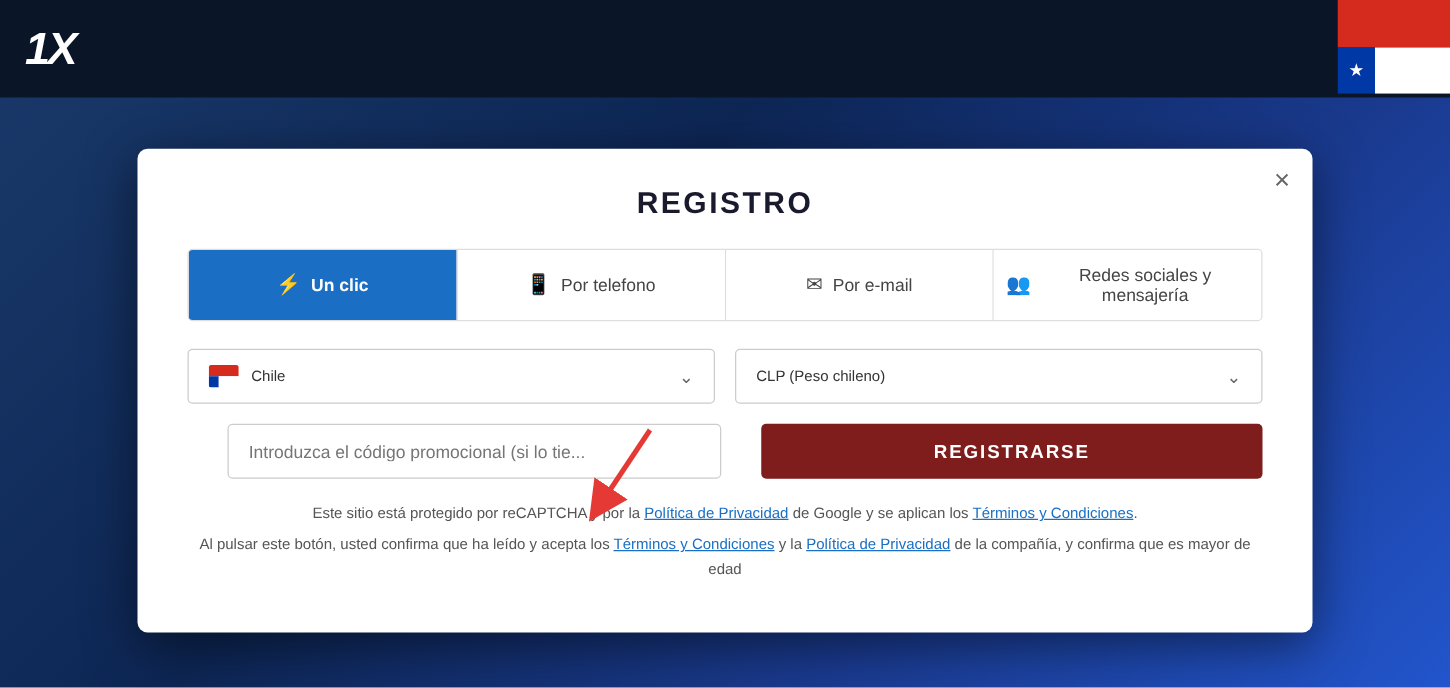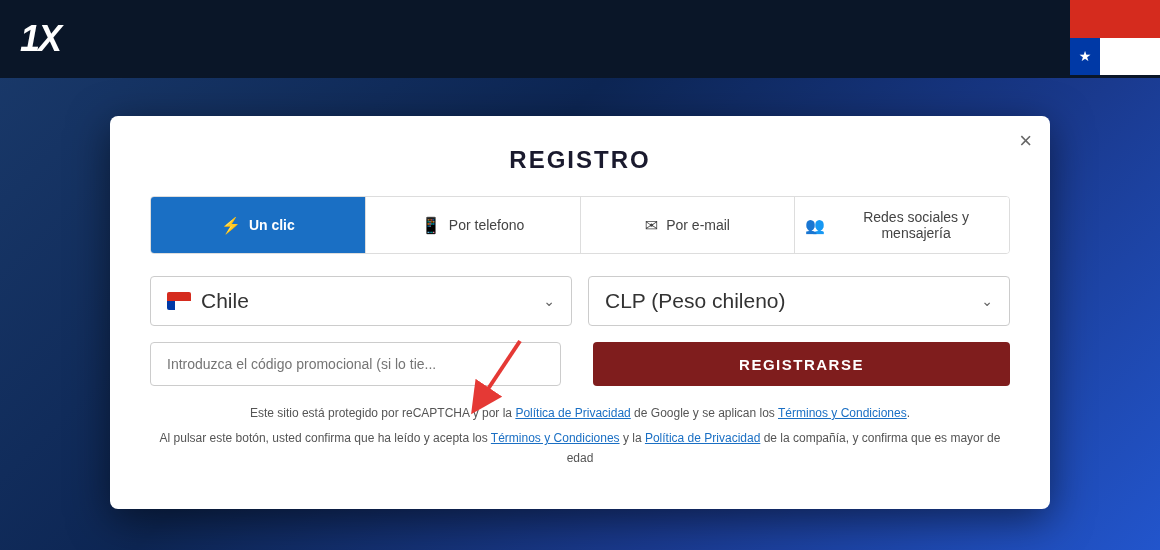--- a/index.html
+++ b/index.html
@@ -190,34 +190,35 @@
       display: flex;
     }
     .flag-small .b {
       width: 8px;
       background: #0039a6;
     }
     .flag-small .ww { flex: 1; background: white; }
 
     .select-text {
       flex: 1;
-      font-size: 21px;
+      font-size: 12px;
       color: #333;
     }
 
     .chevron {
       font-size: 14px;
       color: #666;
     }
 
     
     .promo-row {
       display: flex;
       gap: 32px;
       margin-bottom: 18px;
+      margin-left: 32px;
     }
 
     .promo-input {
       flex: 1;
       border: 1px solid #ccc;
       border-radius: 4px;
       padding: 13px 16px;
       font-size: 14px;
       color: #888;
       background: white;

